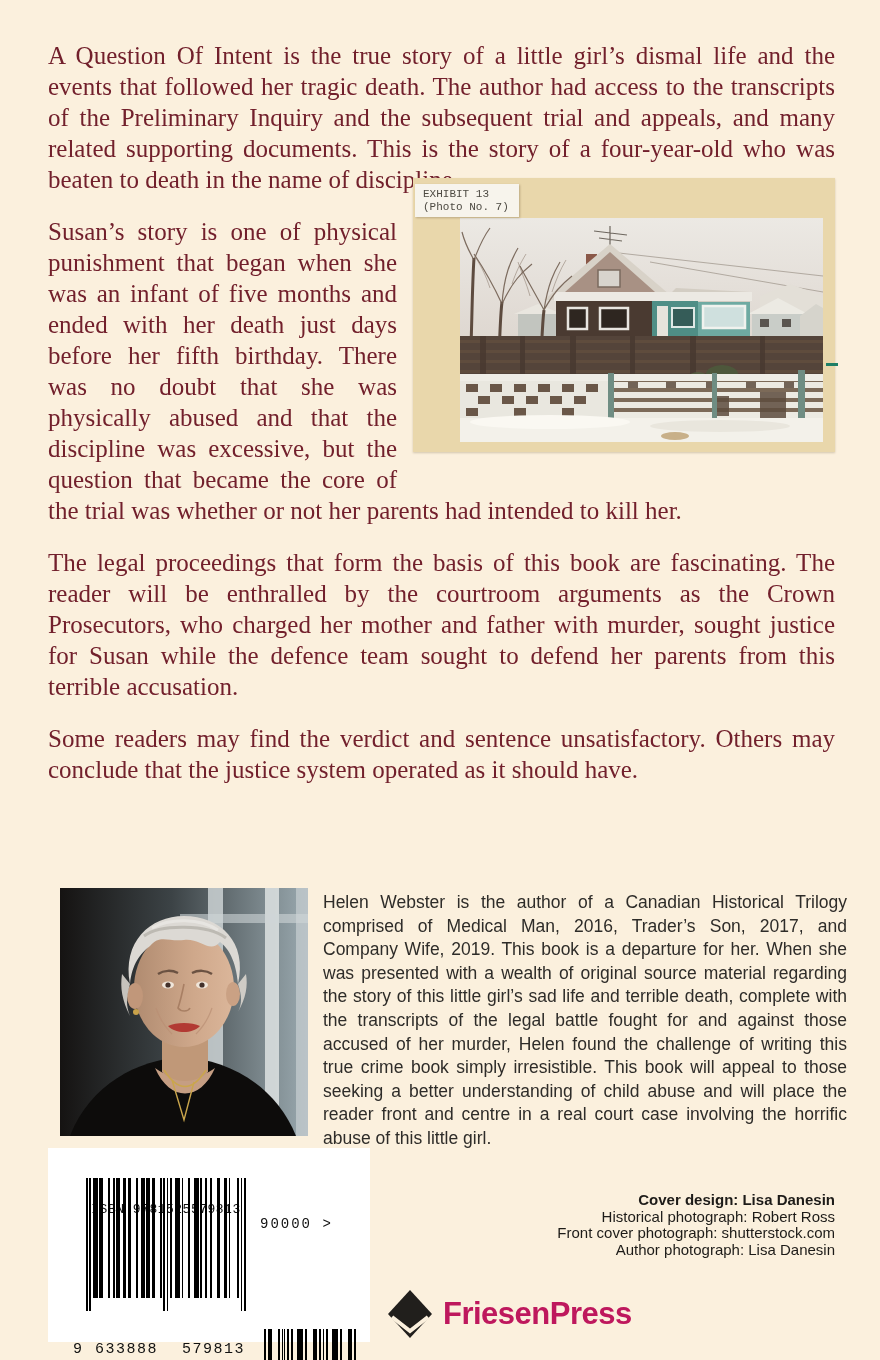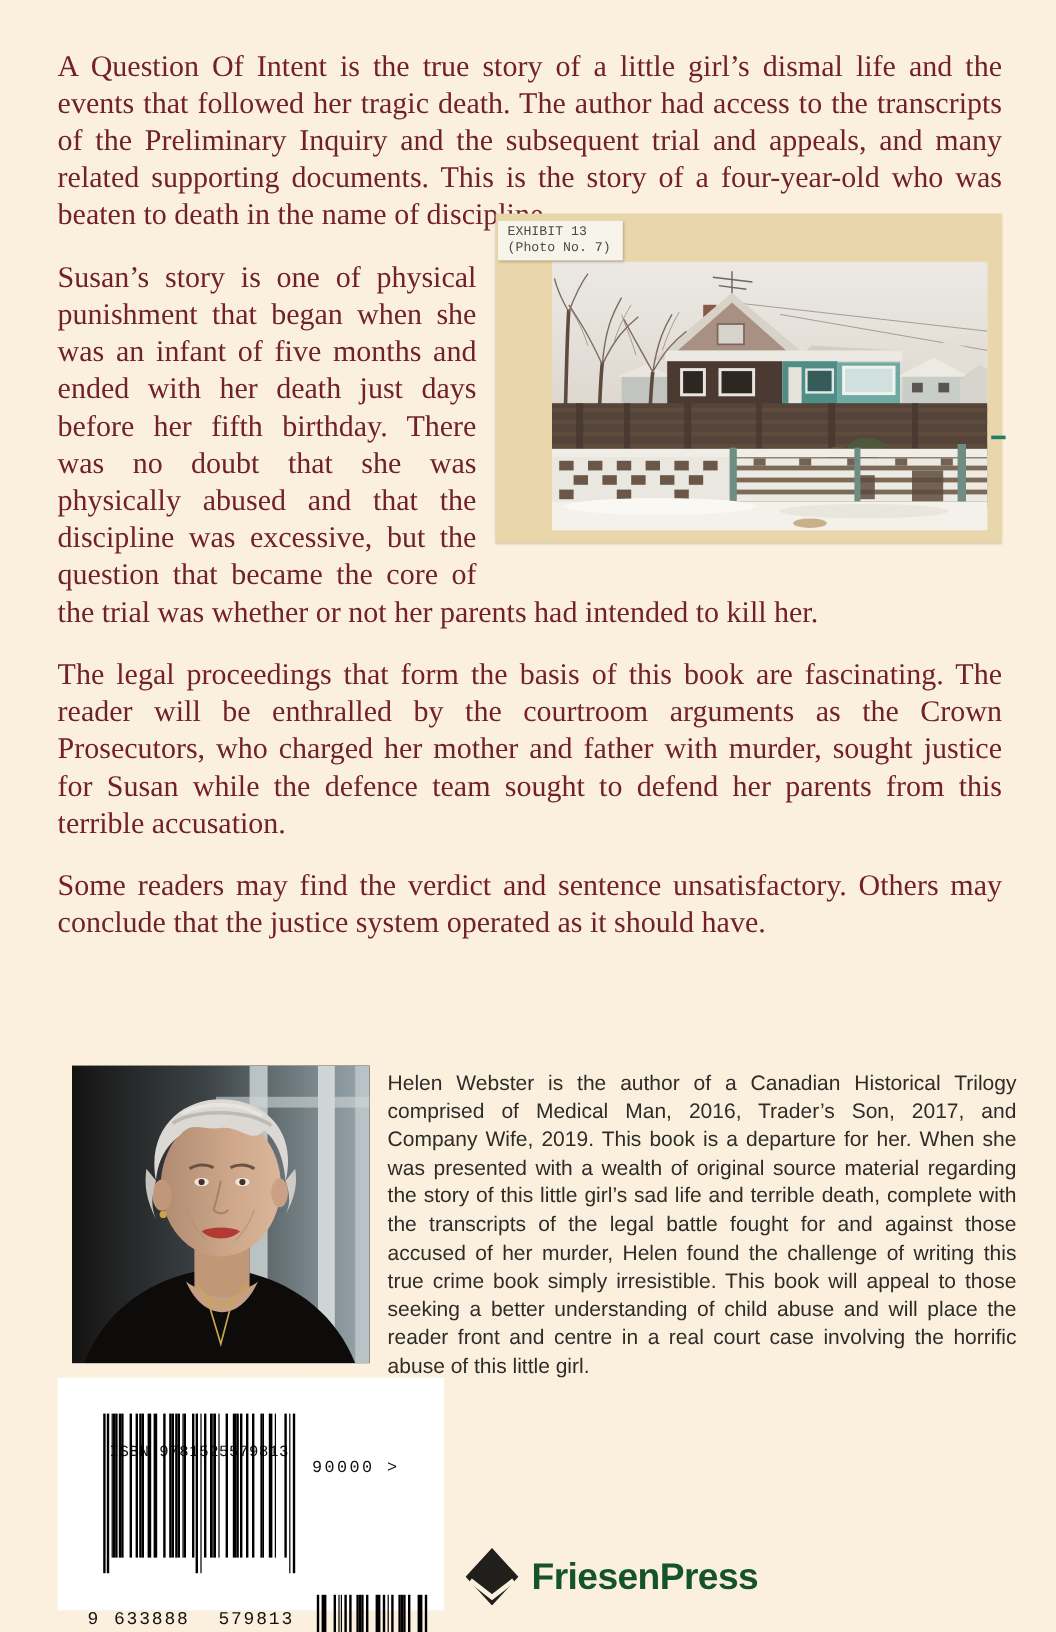--- a/index.html
+++ b/index.html
@@ -94,21 +94,21 @@
     text-align:right;
     font-family:"Liberation Sans","DejaVu Sans",sans-serif;
     font-size:19px;color:#1d1b18;
   }
   .publisher-logo{
     position:absolute;left:388px;top:1290px;
     display:flex;align-items:center;gap:11px;
   }
   .publisher-name{
     font-family:"Liberation Sans","DejaVu Sans",sans-serif;
-    font-size:31px;font-weight:600;letter-spacing:-.5px;color:#14532d;
+    font-size:31px;font-weight:600;letter-spacing:-.5px;color:#be185d;
   }
 </style>
 </head>
 <body>
 
 <div class="page">
 
   <main class="synopsis">
     <p>A Question Of Intent is the true story of a little girl’s dismal life and the events that followed her tragic death. The author had access to the transcripts of the Preliminary Inquiry and the subsequent trial and appeals, and many related supporting documents. This is the story of a four-year-old who was beaten to death in the name of  discipline.</p>
 
@@ -388,20 +388,26 @@
         <i style="left:76.05px;width:1.95px;height:102px"></i>
         <i style="left:83.85px;width:1.95px;height:102px"></i>
         <i style="left:85.8px;width:1.95px;height:102px"></i>
         <i style="left:89.7px;width:1.95px;height:102px"></i>
       </div>
     <div class="bc-digit-9 bc-font">9</div>
     <div class="bc-digits-1 bc-font">633888</div>
     <div class="bc-digits-2 bc-font">579813</div>
   </div>
 
+  <div class="credits">
+    <div class="bold">Cover design: Lisa Danesin</div>
+    <div>Historical photograph: Robert Ross</div>
+    <div>Front cover photograph: shutterstock.com</div>
+    <div>Author photograph: Lisa Danesin</div>
+  </div>
 
   <div class="publisher-logo">
     <svg width="44" height="48" viewBox="0 0 44 48">
       <polygon points="22,0 44,24 22,48 0,24" fill="#211f1c"></polygon>
       <polyline points="4,27 22,41 40,27" stroke="#fbf0dd" stroke-width="4" fill="none"></polyline>
     </svg>
     <span class="publisher-name">FriesenPress</span>
   </div>
 
 </div>

